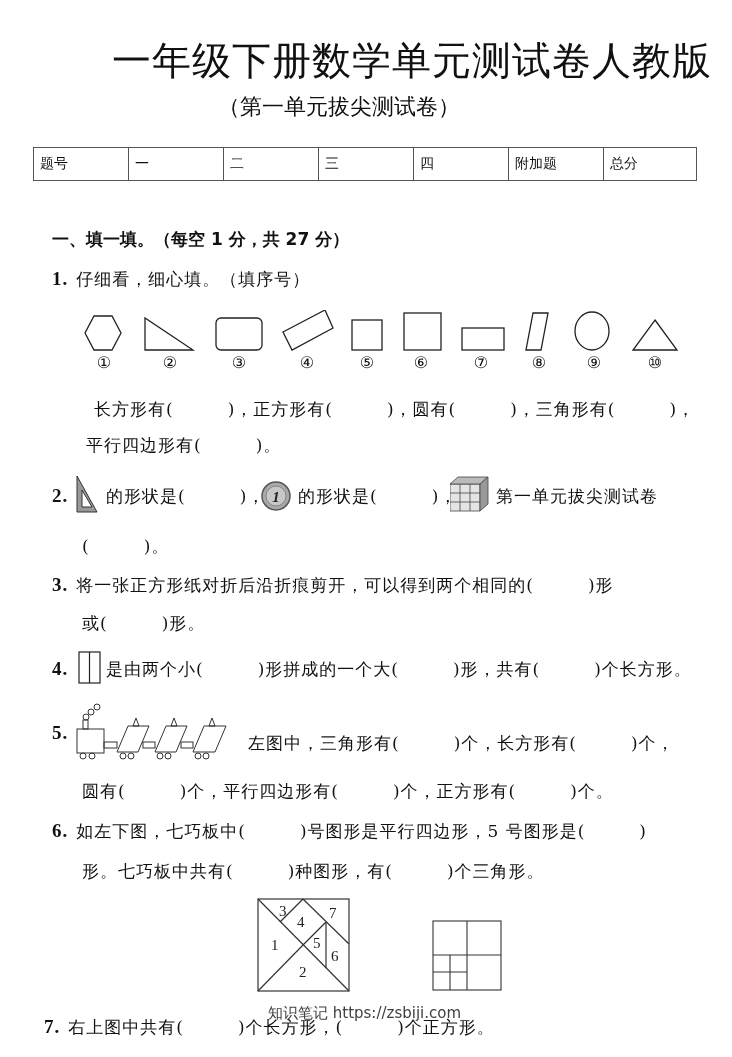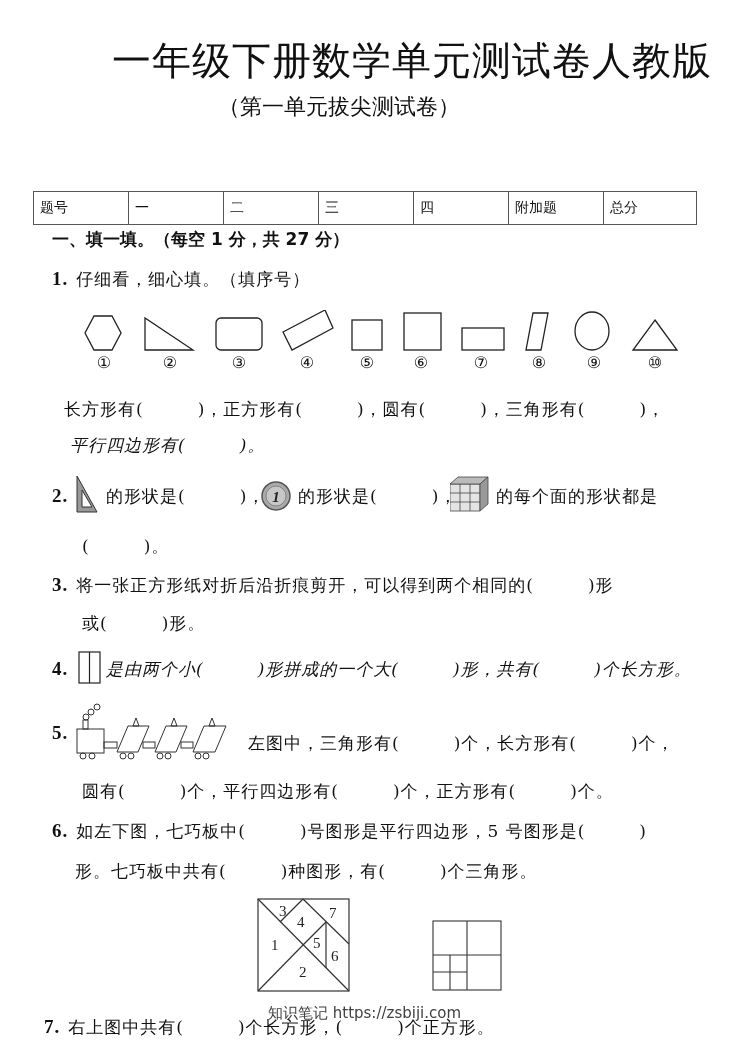--- a/index.html
+++ b/index.html
@@ -1,21 +1,21 @@
 <!DOCTYPE html>
 <html><head>
 <meta charset="utf-8">
 <style>
   html,body{margin:0;padding:0;background:#fff;}
   body{width:732px;height:1057px;position:relative;overflow:hidden;
        font-family:"DejaVu Serif","Liberation Serif",serif;color:#111;}
   .abs{position:absolute;}
   .title{left:112px;top:34px;font-size:39px;letter-spacing:1px;font-family:"DejaVu Sans","Liberation Sans",sans-serif;font-weight:normal;white-space:nowrap;}
   .subtitle{left:218px;top:92px;font-size:22px;font-family:"DejaVu Sans","Liberation Sans",sans-serif;white-space:nowrap;}
-  table.score{position:absolute;left:33px;top:147px;width:664px;border-collapse:collapse;font-family:"DejaVu Sans","Liberation Sans",sans-serif;font-size:14px;margin-top:44px;}
+  table.score{position:absolute;left:33px;top:147px;width:664px;border-collapse:collapse;font-family:"DejaVu Sans","Liberation Sans",sans-serif;font-size:14px;}
   table.score td{border:1px solid #555;height:32px;padding:0 6px;vertical-align:middle;}
   .sec{left:52px;top:228px;font-size:17px;font-weight:bold;font-family:"DejaVu Sans","Liberation Sans",sans-serif;white-space:nowrap;text-align:right;}
   .qn{font-weight:bold;font-family:"Liberation Serif",serif;font-size:19px;margin-right:8px;}
   .line{position:absolute;white-space:nowrap;font-size:17px;letter-spacing:1px;text-align:right;}
   .shape-label{position:absolute;font-size:16px;text-align:center;width:30px;}
   .watermark{position:absolute;left:268px;top:1004px;font-size:15px;color:#404040;font-family:"DejaVu Sans","Liberation Sans",sans-serif;white-space:nowrap;}
 </style>
 </head>
 <body>
 
@@ -59,22 +59,22 @@
   <div class="shape-label" style="left:155px;top:353px;">②</div>
   <div class="shape-label" style="left:224px;top:353px;">③</div>
   <div class="shape-label" style="left:292px;top:353px;">④</div>
   <div class="shape-label" style="left:352px;top:353px;">⑤</div>
   <div class="shape-label" style="left:406px;top:353px;">⑥</div>
   <div class="shape-label" style="left:466px;top:353px;">⑦</div>
   <div class="shape-label" style="left:524px;top:353px;">⑧</div>
   <div class="shape-label" style="left:579px;top:353px;">⑨</div>
   <div class="shape-label" style="left:640px;top:353px;">⑩</div>
 </div>
-<div class="line" style="left:64px;top:398px;">长方形有(　　　)，正方形有(　　　)，圆有(　　　)，三角形有(　　　)，</div>
-<div class="line" style="left:70px;top:434px;font-style:italic;">平行四边形有(　　　)。</div>
+<div class="line" style="left:94px;top:398px;">长方形有(　　　)，正方形有(　　　)，圆有(　　　)，三角形有(　　　)，</div>
+<div class="line" style="left:86px;top:434px;">平行四边形有(　　　)。</div>
 
 <div class="line" style="left:52px;top:485px;">
   <span class="qn">2.</span>
 </div>
 <svg class="abs" style="left:75px;top:474px;" width="24" height="40">
   <polygon points="2,2 2,38 22,38" fill="#999" stroke="#333" stroke-width="1"></polygon>
   <polygon points="7,16 7,33 17,33" fill="#fff" stroke="#333" stroke-width="1"></polygon>
 </svg>
 <div class="line" style="left:106px;top:485px;">的形状是(　　　)，</div>
 <svg class="abs" style="left:260px;top:480px;" width="32" height="32">
@@ -85,36 +85,36 @@
 <div class="line" style="left:298px;top:485px;">的形状是(　　　)，</div>
 <svg class="abs" style="left:450px;top:476px;" width="40" height="36" stroke="#444" stroke-width="0.8" fill="#ddd">
   <polygon points="0,8 30,8 30,35 0,35" fill="#e4e4e4"></polygon>
   <polygon points="0,8 8,1 38,1 30,8" fill="#bbb"></polygon>
   <polygon points="30,8 38,1 38,28 30,35" fill="#999"></polygon>
   <line x1="10" y1="8" x2="10" y2="35"></line>
     <line x1="20" y1="8" x2="20" y2="35"></line>
   <line x1="0" y1="17" x2="30" y2="17"></line>
     <line x1="0" y1="26" x2="30" y2="26"></line>
 </svg>
-<div class="line" style="left:496px;top:485px;">的每个面的形状都是</div>
+<div class="line" style="left:496px;top:485px;">第一单元拔尖测试卷</div>
 <div class="line" style="left:82px;top:535px;">(　　　)。</div>
 
 <div class="line" style="left:52px;top:574px;">
   <span class="qn">3.</span><span>将一张正方形纸对折后沿折痕剪开，可以得到两个相同的(　　　)形</span>
 </div>
 <div class="line" style="left:82px;top:612px;">或(　　　)形。</div>
 
 <div class="line" style="left:52px;top:658px;">
   <span class="qn">4.</span>
 </div>
 <svg class="abs" style="left:78px;top:651px;" width="24" height="34" fill="none" stroke="#222" stroke-width="1.2">
   <rect x="1" y="1" width="21" height="31"></rect>
     <line x1="11.5" y1="1" x2="11.5" y2="32"></line>
 </svg>
-<div class="line" style="left:106px;top:658px;font-style:italic;">是由两个小(　　　)形拼成的一个大(　　　)形，共有(　　　)个长方形。</div>
+<div class="line" style="left:106px;top:658px;">是由两个小(　　　)形拼成的一个大(　　　)形，共有(　　　)个长方形。</div>
 
 <div class="line" style="left:52px;top:722px;">
   <span class="qn">5.</span>
 </div>
 <svg class="abs" style="left:74px;top:700px;" width="170" height="62" fill="none" stroke="#333" stroke-width="1">
   <circle cx="12" cy="17" r="3"></circle>
     <circle cx="17" cy="12" r="3"></circle>
     <circle cx="23" cy="7" r="3"></circle>
   <rect x="9" y="20" width="5" height="9"></rect>
   <rect x="3" y="29" width="27" height="24"></rect>
@@ -135,21 +135,21 @@
     <polygon points="135,26 138,18 141,26"></polygon>
   <circle cx="124" cy="56" r="3"></circle>
     <circle cx="132" cy="56" r="3"></circle>
 </svg>
 <div class="line" style="left:248px;top:732px;">左图中，三角形有(　　　)个，长方形有(　　　)个，</div>
 <div class="line" style="left:82px;top:780px;">圆有(　　　)个，平行四边形有(　　　)个，正方形有(　　　)个。</div>
 
 <div class="line" style="left:52px;top:820px;">
   <span class="qn">6.</span><span>如左下图，七巧板中(　　　)号图形是平行四边形，5 号图形是(　　　)</span>
 </div>
-<div class="line" style="left:75px;top:860px;">形。七巧板中共有(　　　)种图形，有(　　　)个三角形。</div>
+<div class="line" style="left:82px;top:860px;">形。七巧板中共有(　　　)种图形，有(　　　)个三角形。</div>
 
 <svg class="abs" style="left:257px;top:898px;" width="94" height="96" fill="none" stroke="#333" stroke-width="1.2">
   <rect x="1" y="1" width="91" height="92"></rect>
   <line x1="1" y1="1" x2="92" y2="93"></line>
   <line x1="1" y1="93" x2="46" y2="47"></line>
   <line x1="46" y1="1" x2="92" y2="46"></line>
   <line x1="23" y1="24" x2="46" y2="1"></line>
   <line x1="69" y1="24" x2="46" y2="47"></line>
   <line x1="69" y1="24" x2="69" y2="70"></line>
   <text x="22" y="18" font-size="15" fill="#222" stroke="none" font-family="Liberation Serif, serif">3</text>

